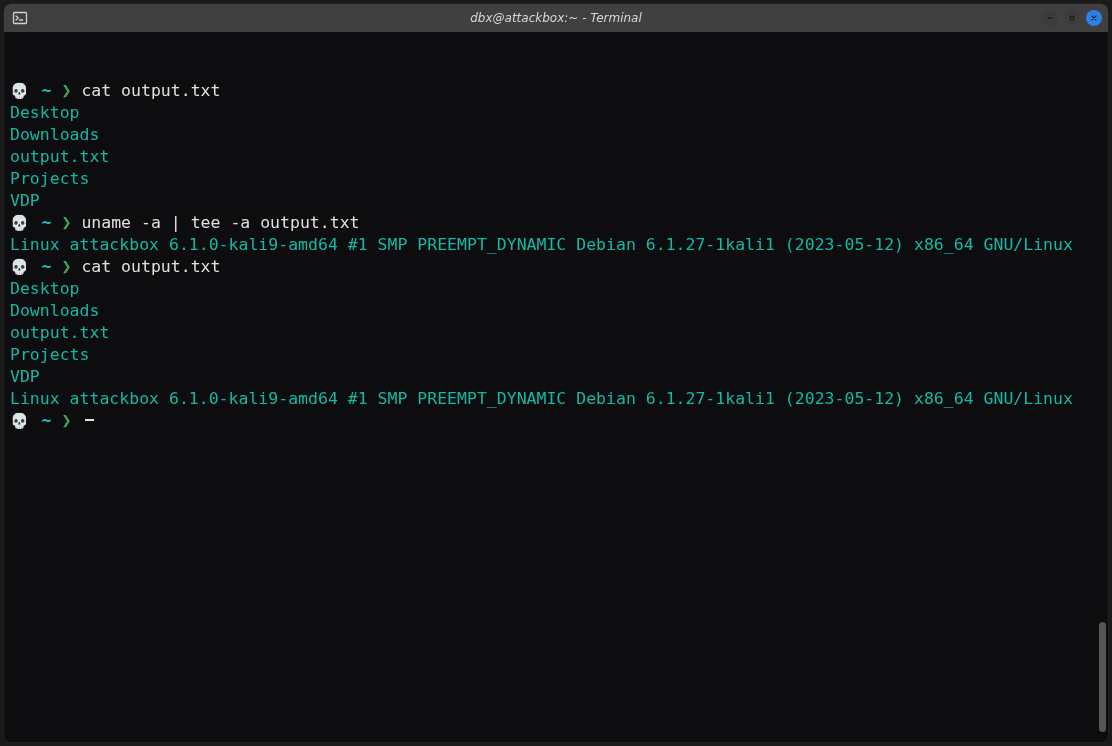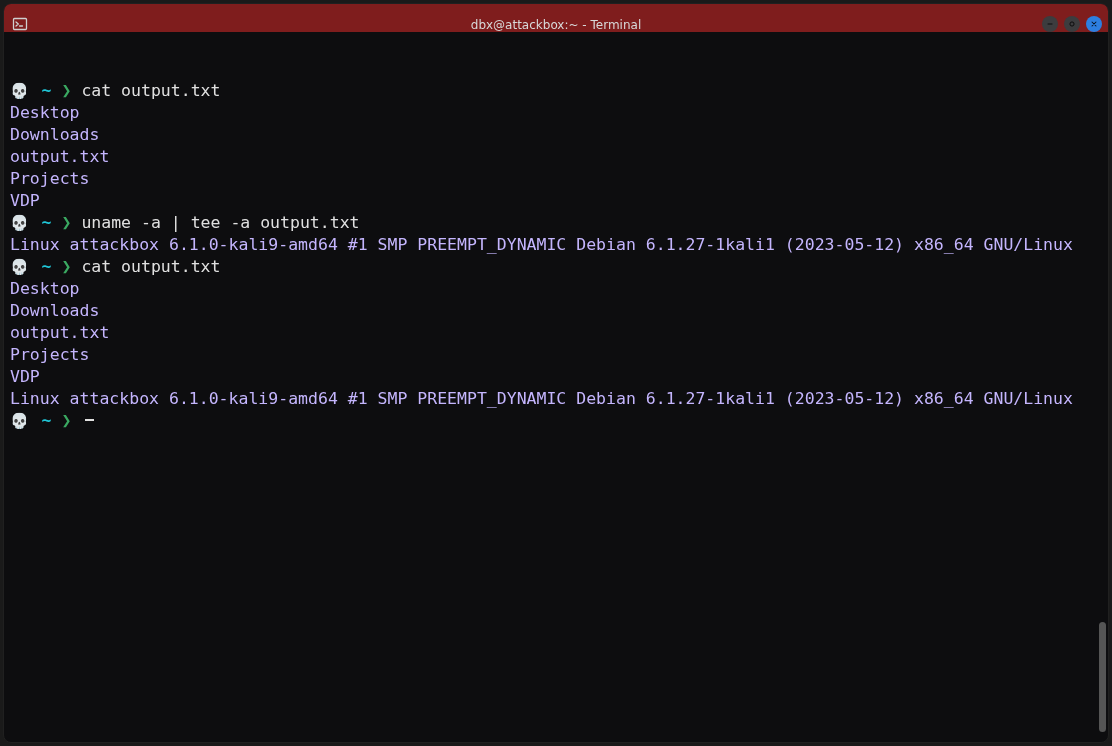--- a/index.html
+++ b/index.html
@@ -20,26 +20,27 @@
       margin: 3px;
       background: #0d0d0f;
       border-radius: 8px;
       overflow: hidden;
       display: flex;
       flex-direction: column;
       border: 1px solid #202020;
     }
     .titlebar {
       height: 28px;
-      background: #7f1d1d;
+      background: #404040;
       display: flex;
-      align-items: flex-end;
+      align-items: center;
       padding: 0 8px;
       position: relative;
       flex-shrink: 0;
+      font-style: italic;
     }
     .titlebar-icon {
       width: 16px;
       height: 16px;
       display: flex;
       align-items: center;
       justify-content: center;
       color: #d0d0d0;
     }
     .titlebar-title {
@@ -98,21 +99,21 @@
     }
     .prompt-arrow {
       color: #3aa861;
       font-weight: bold;
     }
     .cmd {
       color: #e0e0e0;
       text-align: right;
     }
     .output {
-      color: #c4b5fd;
+      color: #14b8a6;
     }
     .cursor {
       display: inline-block;
       width: 9px;
       height: 2px;
       background: #e0e0e0;
       vertical-align: bottom;
       margin-bottom: 3px;
       margin-left: 4px;
     }

